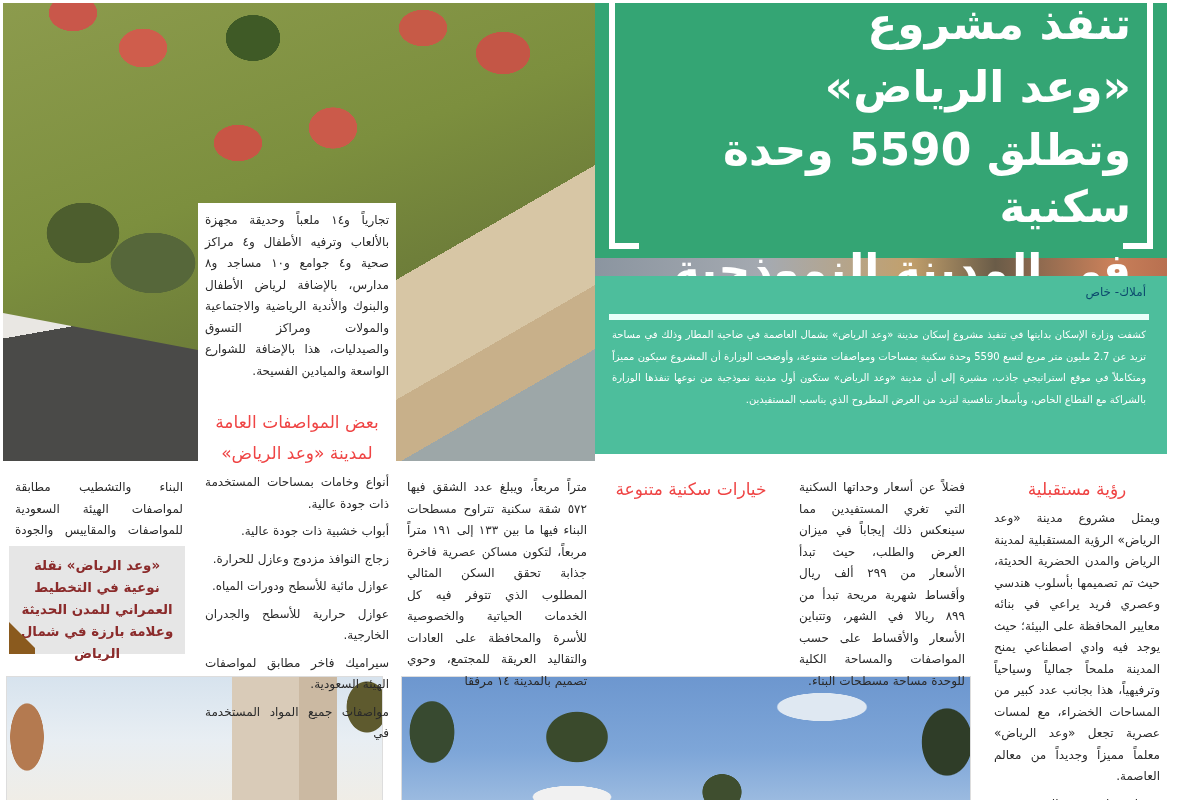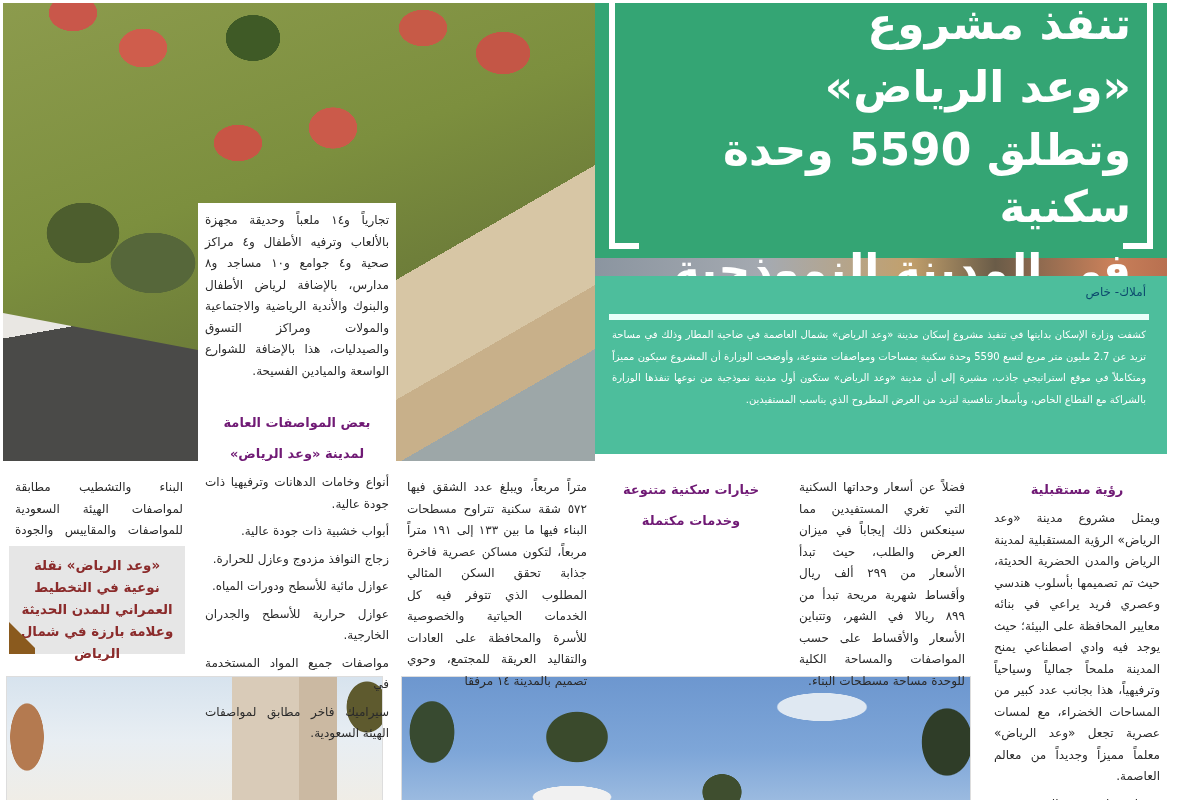--- a/index.html
+++ b/index.html
@@ -94,22 +94,22 @@
     color: #ffffff;
   }
 
   
   .col {
     direction: rtl; text-align: justify; text-align-last: right;
     font-family: "DejaVu Sans", sans-serif; font-size: 12px; line-height: 21.5px; color: #2a2a2a;
   }
   .col p { margin: 0; }
   .sub-heading {
-    color: #701a75; text-align: center; text-align-last: center;
-    font-size: 13px; line-height: 25px; font-weight: bold;
+    color: #ef4444; text-align: center; text-align-last: center;
+    font-size: 17px; line-height: 25px; font-weight: normal;
   }
   .white-card { background: #ffffff; }
 
   .pullquote {
     left: 6px; top: 543px; width: 176px; height: 108px;
     background: #e6e6e6;
     direction: rtl; text-align: center;
     color: #8b2b2b; font-weight: bold; font-size: 13.4px; line-height: 22px;
     padding: 6px 8px 0 8px;
   }
@@ -144,45 +144,44 @@
   <div class="summary-source">أملاك- خاص</div>
   <div class="summary-rule"></div>
   <p class="summary-text">كشفت وزارة الإسكان بدايتها في تنفيذ مشروع إسكان مدينة «وعد الرياض» بشمال العاصمة في ضاحية المطار وذلك في مساحة تزيد عن 2.7 مليون متر مربع لتسع 5590 وحدة سكنية بمساحات ومواصفات متنوعة، وأوضحت الوزارة أن المشروع سيكون مميزاً ومتكاملاً في موقع استراتيجي جاذب، مشيرة إلى أن مدينة «وعد الرياض» ستكون أول مدينة نموذجية من نوعها تنفذها الوزارة بالشراكة مع القطاع الخاص، وبأسعار تنافسية لتزيد من العرض المطروح الذي يناسب المستفيدين.</p>
 </div>
 
 <div class="abs col white-card" style="left:195px; top:200px; width:198px; height:470px; padding:4px 4px 0 4px;">
   <p>تجارياً و١٤ ملعباً وحديقة مجهزة بالألعاب وترفيه الأطفال و٤ مراكز صحية و٤ جوامع و١٠ مساجد و٨ مدارس، بالإضافة لرياض الأطفال والبنوك والأندية الرياضية والاجتماعية والمولات ومراكز التسوق والصيدليات، هذا بالإضافة للشوارع الواسعة والميادين الفسيحة.</p>
   <div style="height:22px;"></div>
   <div class="sub-heading">بعض المواصفات العامة</div>
   <div class="sub-heading">لمدينة «وعد الرياض»</div>
-  <p>أنواع وخامات الدهانات وترفيهيا ذات جودة عالية.</p>
+  <p>أنواع وخامات بمساحات المستخدمة ذات جودة عالية.</p>
   <p>أبواب خشبية ذات جودة عالية.</p>
   <p>زجاج النوافذ مزدوج وعازل للحرارة.</p>
   <p>عوازل مائية للأسطح ودورات المياه.</p>
   <p>عوازل حرارية للأسطح والجدران الخارجية.</p>
+  <p>سيراميك فاخر مطابق لمواصفات الهيئة السعودية.</p>
   <p>مواصفات جميع المواد المستخدمة في</p>
-  <p>سيراميك فاخر مطابق لمواصفات الهيئة السعودية.</p>
 </div>
 
 <div class="abs col" style="left:6px; top:468px; width:180px;">
   <p>البناء والتشطيب مطابقة لمواصفات الهيئة السعودية للمواصفات والمقاييس والجودة والمواصفات العالمية.</p>
 </div>
 
 <div class="abs pullquote">
   <div>«وعد الرياض» نقلة نوعية في التخطيط العمراني للمدن الحديثة وعلامة بارزة في شمال الرياض</div>
   <div class="pullquote-corner"></div>
 </div>
 
 <div class="abs col" style="left:398px; top:468px; width:192px;">
   <p>متراً مربعاً، ويبلغ عدد الشقق فيها ٥٧٢ شقة سكنية تتراوح مسطحات البناء فيها ما بين ١٣٣ إلى ١٩١ متراً مربعاً، لتكون مساكن عصرية فاخرة جذابة تحقق السكن المثالي المطلوب الذي تتوفر فيه كل الخدمات الحياتية والخصوصية للأسرة والمحافظة على العادات والتقاليد العريقة للمجتمع، وحوي تصميم بالمدينة ١٤ مرفقا</p>
 </div>
 
 <div class="abs col" style="left:594px; top:468px; width:188px;">
   <div class="sub-heading">خيارات سكنية متنوعة</div>
-  <div class="sub-heading">وخدمات مكتملة</div>
 </div>
 
 <div class="abs col" style="left:790px; top:468px; width:178px;">
   <p>فضلاً عن أسعار وحداتها السكنية التي تغري المستفيدين مما سينعكس ذلك إيجاباً في ميزان العرض والطلب، حيث تبدأ الأسعار من ٢٩٩ ألف ريال وأقساط شهرية مريحة تبدأ من ٨٩٩ ريالا في الشهر، وتتباين الأسعار والأقساط على حسب المواصفات والمساحة الكلية للوحدة مساحة مسطحات البناء.</p>
 </div>
 
 <div class="abs col" style="left:985px; top:468px; width:178px;">
   <div class="sub-heading">رؤية مستقبلية</div>
   <p>ويمثل مشروع مدينة «وعد الرياض» الرؤية المستقبلية لمدينة الرياض والمدن الحضرية الحديثة، حيث تم تصميمها بأسلوب هندسي وعصري فريد يراعي في بنائه معايير المحافظة على البيئة؛ حيث يوجد فيه وادي اصطناعي يمنح المدينة ملمحاً جمالياً وسياحياً وترفيهياً، هذا بجانب عدد كبير من المساحات الخضراء، مع لمسات عصرية تجعل «وعد الرياض» معلماً مميزاً وجديداً من معالم العاصمة.</p>
   <p>وتم استيحاء تصميم المشروع من واقع ثقافة أهل الرياض وعراقة</p>

